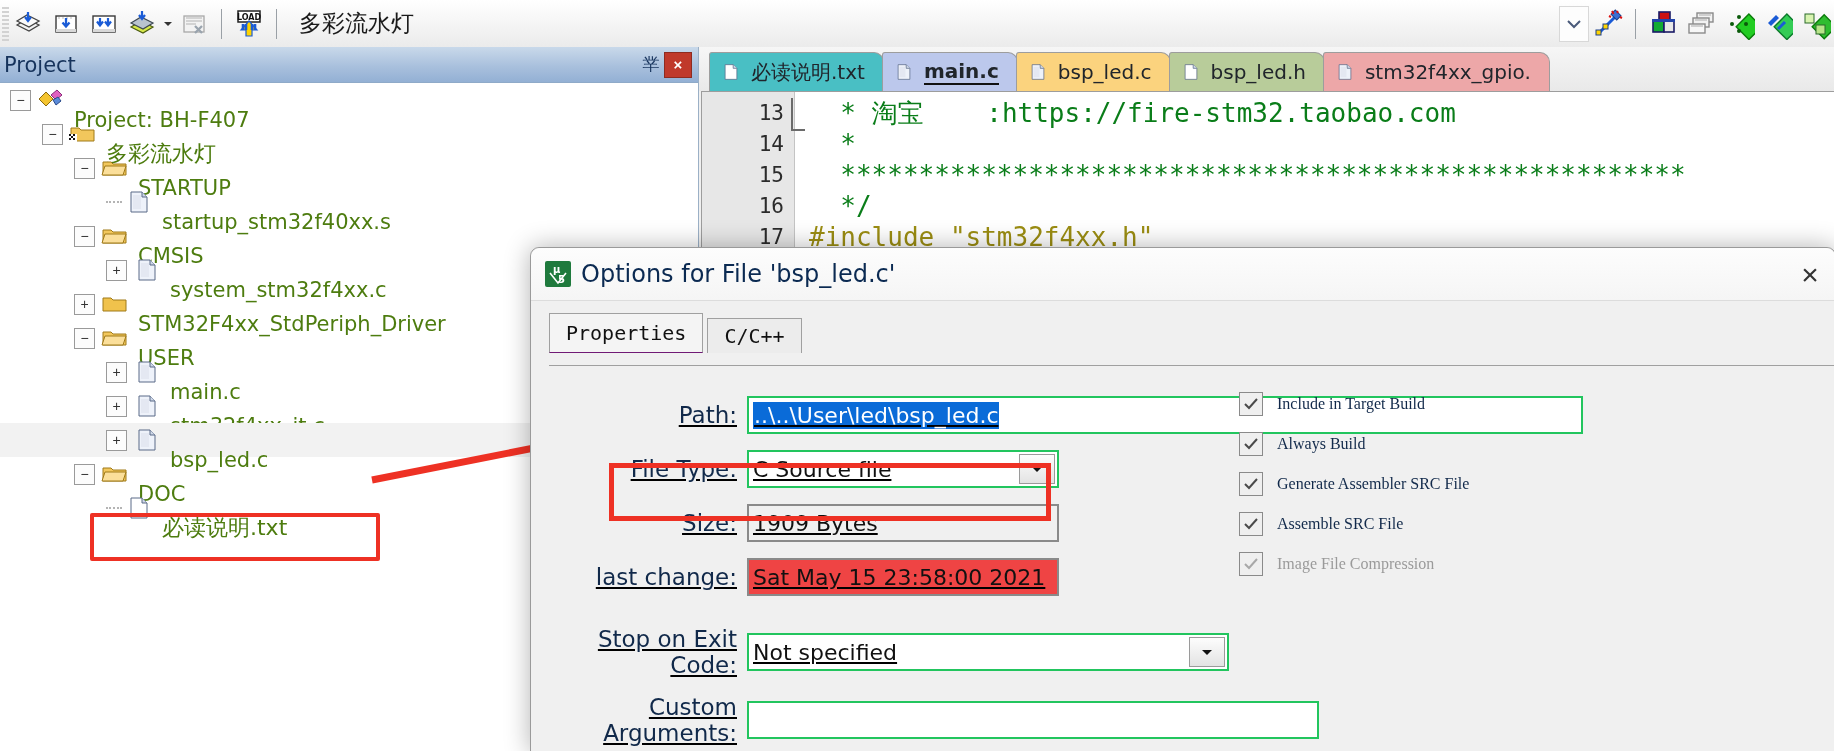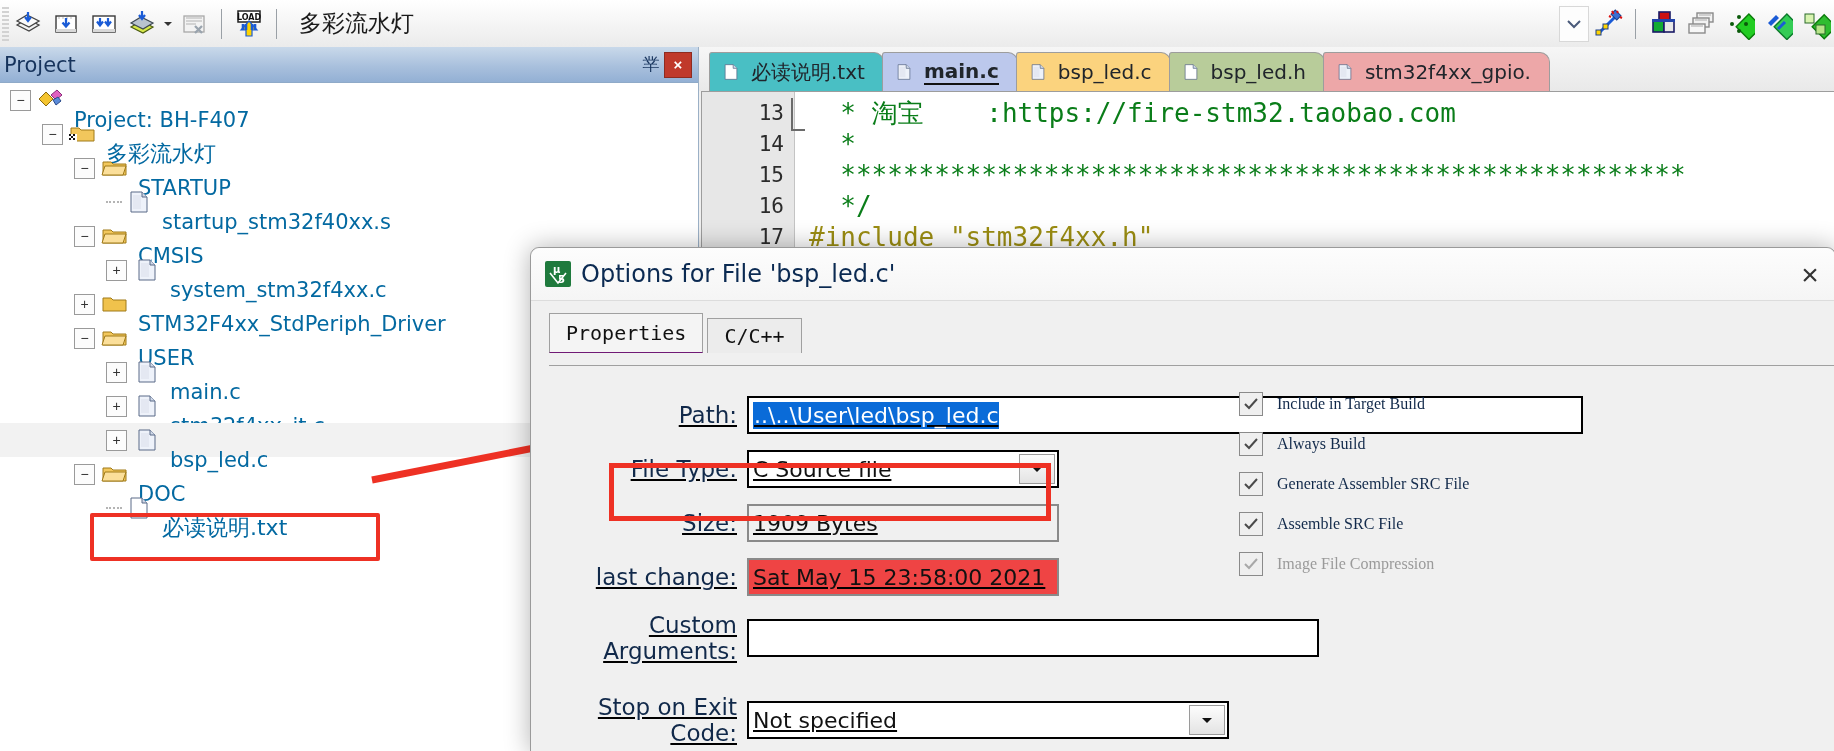--- a/index.html
+++ b/index.html
@@ -46,21 +46,21 @@
   }
   .proj-header .title{font-size:21px;color:#16335c;padding-left:4px;flex:1;
     font-family:"DejaVu Sans","Liberation Sans",sans-serif;}
   .pin-btn{width:26px;height:26px;display:flex;align-items:center;justify-content:center;
     color:#16335c;font-size:17px;}
   .close-btn{width:26px;height:24px;margin-right:6px;background:#c0392b;
     border:1px solid #8e2b20;color:#fff;font-size:15px;font-weight:bold;
     display:flex;align-items:center;justify-content:center;}
   .tree{position:absolute;left:0;top:36px;width:697px;bottom:0;background:#fff;overflow:hidden;}
   .node{display:flex;align-items:center;height:34px;white-space:nowrap;position:relative;}
-  .node .lbl{font-size:21px;color:#0369a1;
+  .node .lbl{font-size:21px;color:#4d7c0f;
      font-family:"DejaVu Sans","Liberation Sans",sans-serif;margin-top:40px;}
   .node .lbl.cn{font-size:22px;}
   .expander{width:19px;height:19px;border:1px solid #9a9a9a;background:#fcfcfc;
     display:inline-flex;align-items:center;justify-content:center;
     font-size:14px;line-height:1;color:#333;margin-right:5px;flex:0 0 auto;}
   .dots{width:16px;height:1px;border-top:2px dotted #b4b4b4;margin-right:2px;flex:0 0 auto;}
   .ico{width:30px;height:26px;margin-right:8px;flex:0 0 auto;display:block;}
   .sel-box{position:absolute;border:4px solid #ee3124;border-radius:2px;}
 
   
@@ -105,21 +105,21 @@
   .dtab{height:34px;padding:0 16px;display:flex;align-items:center;
     border:1px solid #a0a0a0;border-bottom:none;background:#ececec;
     font-family:"DejaVu Sans Mono","Liberation Mono",monospace;font-size:20px;color:#111;}
   .dtab.active{background:#f4f4f4;height:38px;border-bottom:1px solid #701a75;}
   .dtab+.dtab{margin-left:4px;}
   .tabpane{position:absolute;left:18px;right:0;top:64px;bottom:0;
     border-top:1px solid #a0a0a0;}
   .row{display:flex;align-items:center;margin-top:14px;text-decoration:underline;}
   .lab{width:188px;text-align:right;padding-right:10px;font-size:23px;color:#11294a;
     font-family:"DejaVu Sans","Liberation Sans",sans-serif;}
-  .field{height:34px;border:2px solid #000000;background:#fff;display:flex;align-items:center;
+  .field{height:34px;border:2px solid #22c55e;background:#fff;display:flex;align-items:center;
     padding:0 4px;font-size:22px;color:#111;
     font-family:"DejaVu Sans","Liberation Sans",sans-serif;}
   .field.sel{background:#fff;}
   .field.sel span{background:#0a6bd8;color:#fff;padding:1px 1px;}
   .combo{position:relative;}
   .combo .arrowbtn{position:absolute;right:2px;top:2px;width:34px;height:28px;
     background:linear-gradient(#fdfdfd,#e3e3e3);border:1px solid #9a9a9a;
     display:flex;align-items:center;justify-content:center;}
   .red-frame{position:absolute;border:5px solid #ee3124;}
   .checks{position:absolute;left:690px;top:18px;}
@@ -508,39 +508,39 @@
           </div>
         </div>
 
         <div class="row" style="margin-top:16px;">
           <div class="lab">last change:</div>
           <div class="field" style="width:300px;background:#ef4444;border-color:#8a8a8a;">
             <span>Sat May 15 23:58:00 2021</span>
           </div>
         </div>
 
-        <div class="row" style="margin-top:16px;">
-          <div class="lab">Custom Arguments:</div>
-          <div class="field" style="width:560px;">
-            <span></span>
-          </div>
-        </div>
-
         <div class="row" style="margin-top:30px;">
           <div class="lab">Stop on Exit Code:</div>
           <div class="field combo" style="width:470px;">
             <span>Not specified</span>
             <span class="arrowbtn">
               <svg width="12" height="8" viewBox="0 0 12 8">
                   <path d="M1 2 L6 7 L11 2 Z" fill="#111"></path>
                 </svg>
             </span>
           </div>
         </div>
 
+        <div class="row" style="margin-top:16px;">
+          <div class="lab">Custom Arguments:</div>
+          <div class="field" style="width:560px;">
+            <span></span>
+          </div>
+        </div>
+
         <div class="checks" id="checkgroup">
             <div class="chk-row">
               <span class="chk">
                 <svg width="16" height="14" viewBox="0 0 16 14">
                   <path d="M2 7 L6 11 L14 2" fill="none" stroke="#4a4a4a" stroke-width="2"></path>
                 </svg>
               </span>
               <span class="chk-lbl">Include in Target Build</span>
             </div>
             <div class="chk-row">

